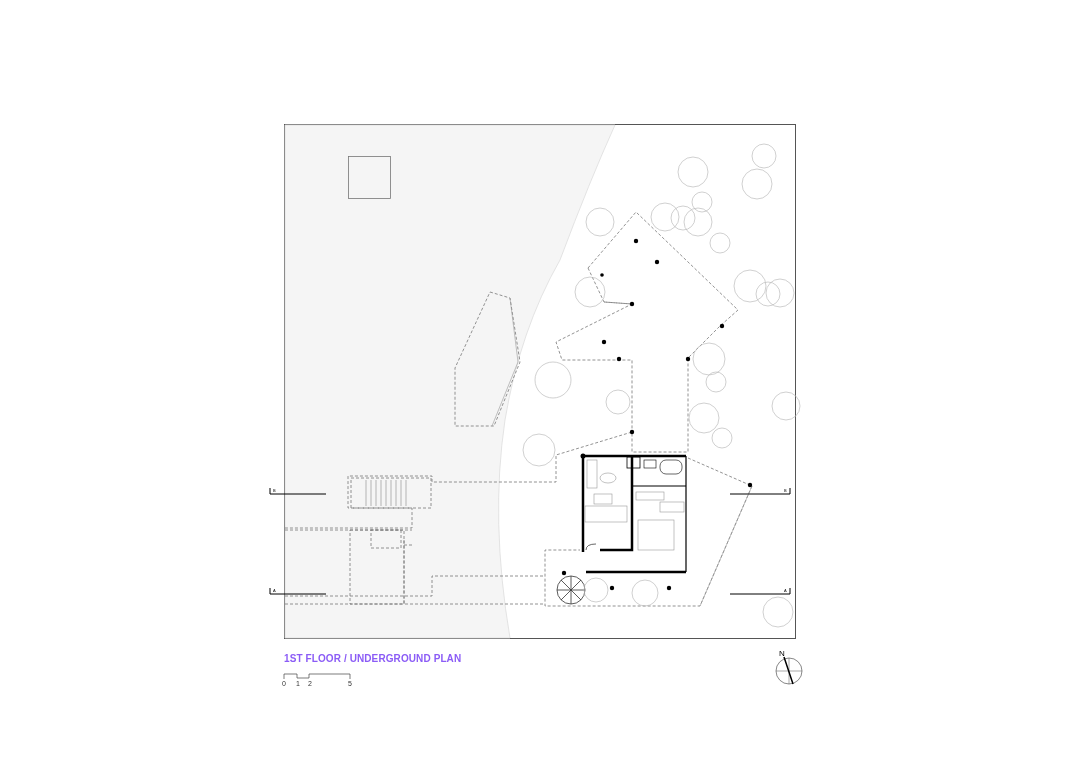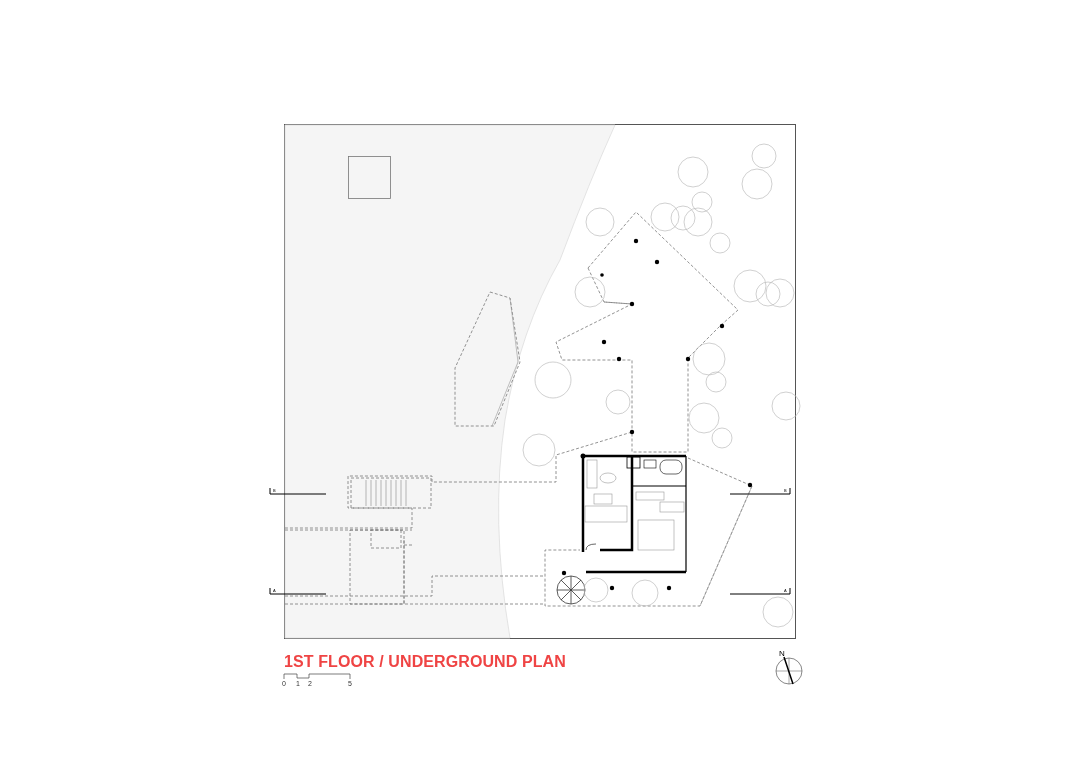--- a/index.html
+++ b/index.html
@@ -1,18 +1,18 @@
 <!DOCTYPE html>
 <html><head>
   <meta charset="utf-8">
   <style>
     html, body { margin: 0; padding: 0; background: #ffffff; }
     body { width: 1080px; height: 763px; position: relative; overflow: hidden; font-family: "Liberation Sans", sans-serif; }
     #plan { position: absolute; left: 0; top: 0; }
-    .title { position: absolute; left: 284px; top: 653px; font-size: 16px; font-weight: bold; color: #ef4444; letter-spacing: 0.1px; }
+    .title { position: absolute; left: 284px; top: 653px; font-size: 10px; font-weight: bold; color: #8b5cf6; letter-spacing: 0.1px; }
     .scale-label { position: absolute; top: 680px; font-size: 7px; color: #333; }
   </style>
 </head>
 <body>
 
 <svg id="plan" width="1080" height="763" viewBox="0 0 1080 763" xmlns="http://www.w3.org/2000/svg">
 
   <rect x="284.5" y="124.5" width="511" height="514" fill="#ffffff" stroke="#555" stroke-width="1"></rect>
 
   <path d="M285 125 L615 125 Q590 180 560 260 Q520 330 505 420 Q490 520 510 638 L285 638 Z" fill="#f5f5f5" stroke="#ddd" stroke-width="0.8"></path>

